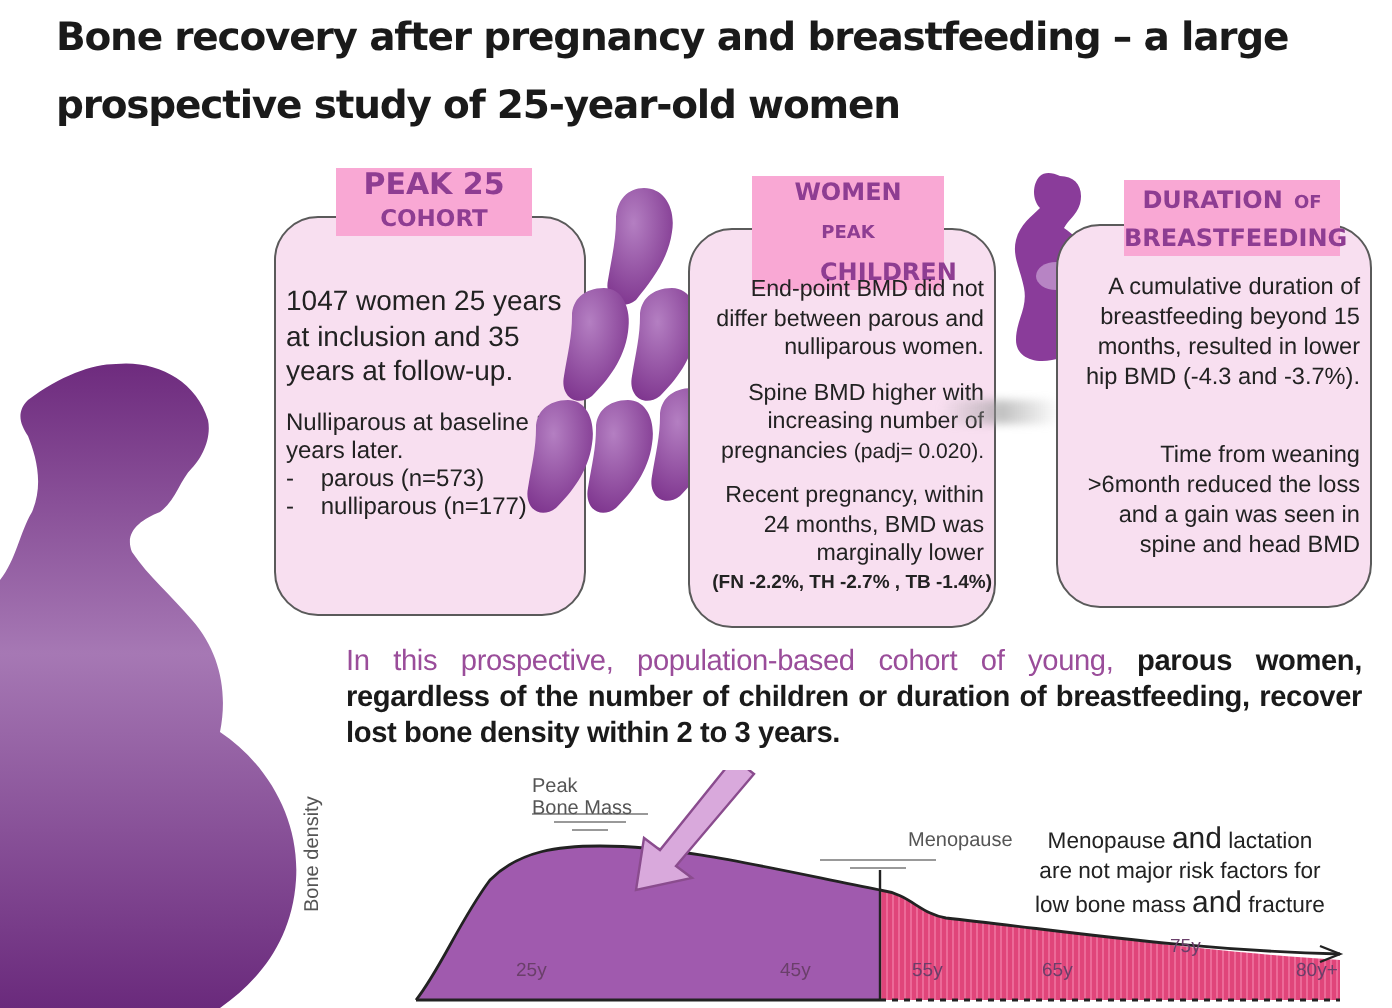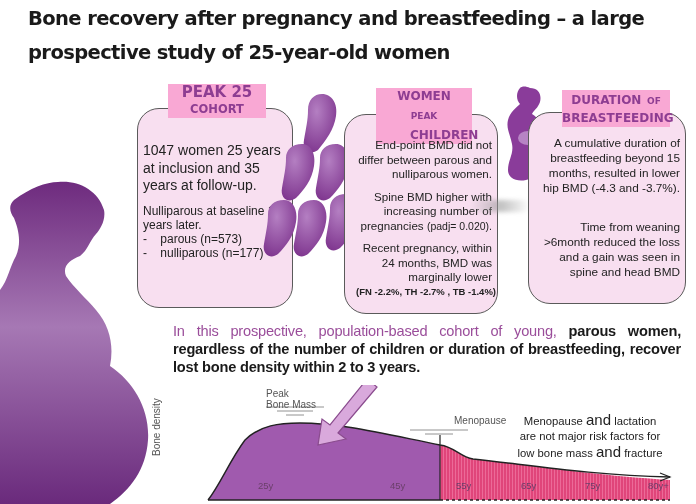--- a/index.html
+++ b/index.html
@@ -128,20 +128,20 @@
 <div class="chart-label" style="left:266px;top:388px;width:60px;text-align:left;line-height:11px;color:#555;">
   <div>Peak</div>
   <div>Bone Mass</div>
 </div>
 <div class="chart-label" style="left:410px;top:415px;color:#555;padding-left:44px;">Menopause</div>
 <div class="axis-tick" style="left:258px;top:480px;">25y</div>
 <div class="axis-tick" style="left:325px;top:480px;margin-top:44px;">35y</div>
 <div class="axis-tick" style="left:390px;top:480px;">45y</div>
 <div class="axis-tick" style="left:456px;top:480px;">55y</div>
 <div class="axis-tick" style="left:521px;top:480px;">65y</div>
-<div class="axis-tick" style="left:585px;top:480px;">75y</div>
+<div class="axis-tick" style="left:585px;top:468px;">75y</div>
 <div class="axis-tick" style="left:648px;top:480px;">80y+</div>
 
 <div class="note">
   <div><span>Menopause</span> <span class="sm">and</span> <span>lactation</span></div>
   <div>are not major risk factors for</div>
   <div><span>low bone mass</span> <span class="sm">and</span> <span>fracture</span></div>
 </div>
 
 </body></html>

